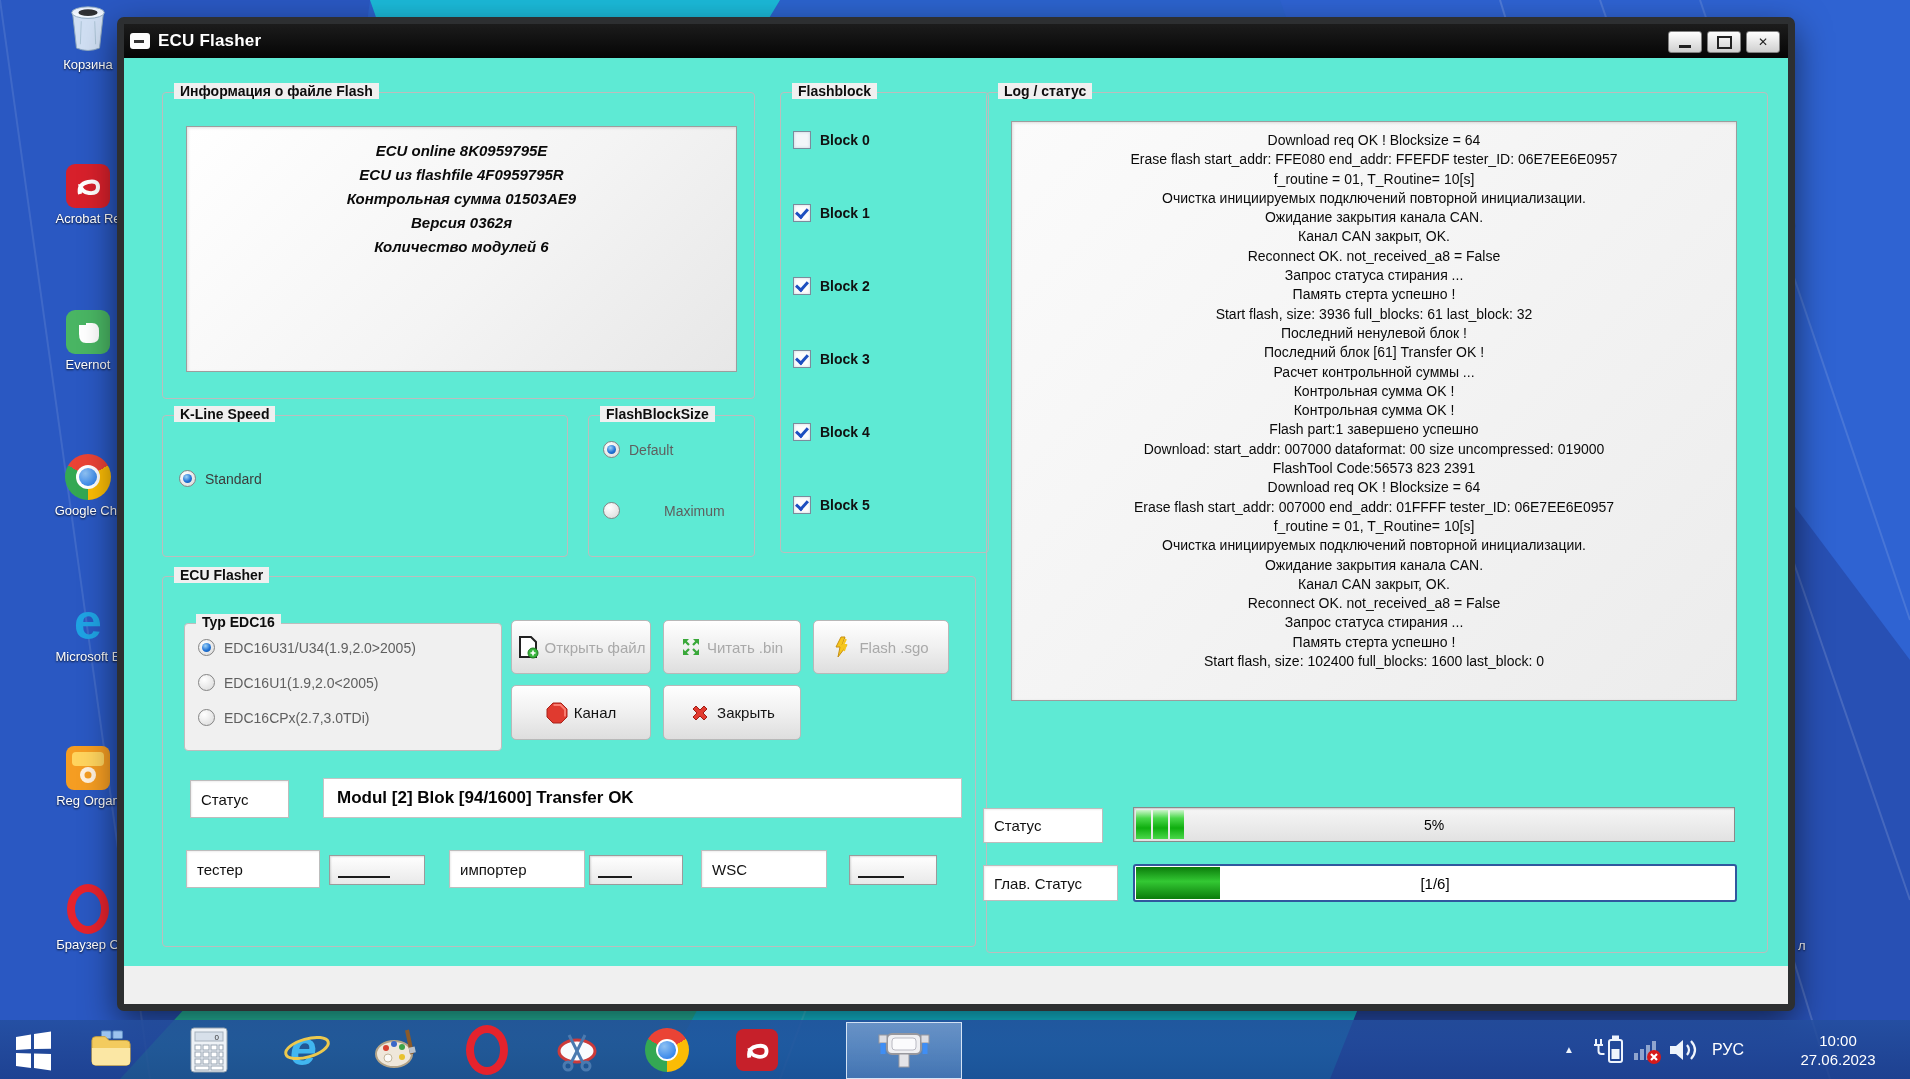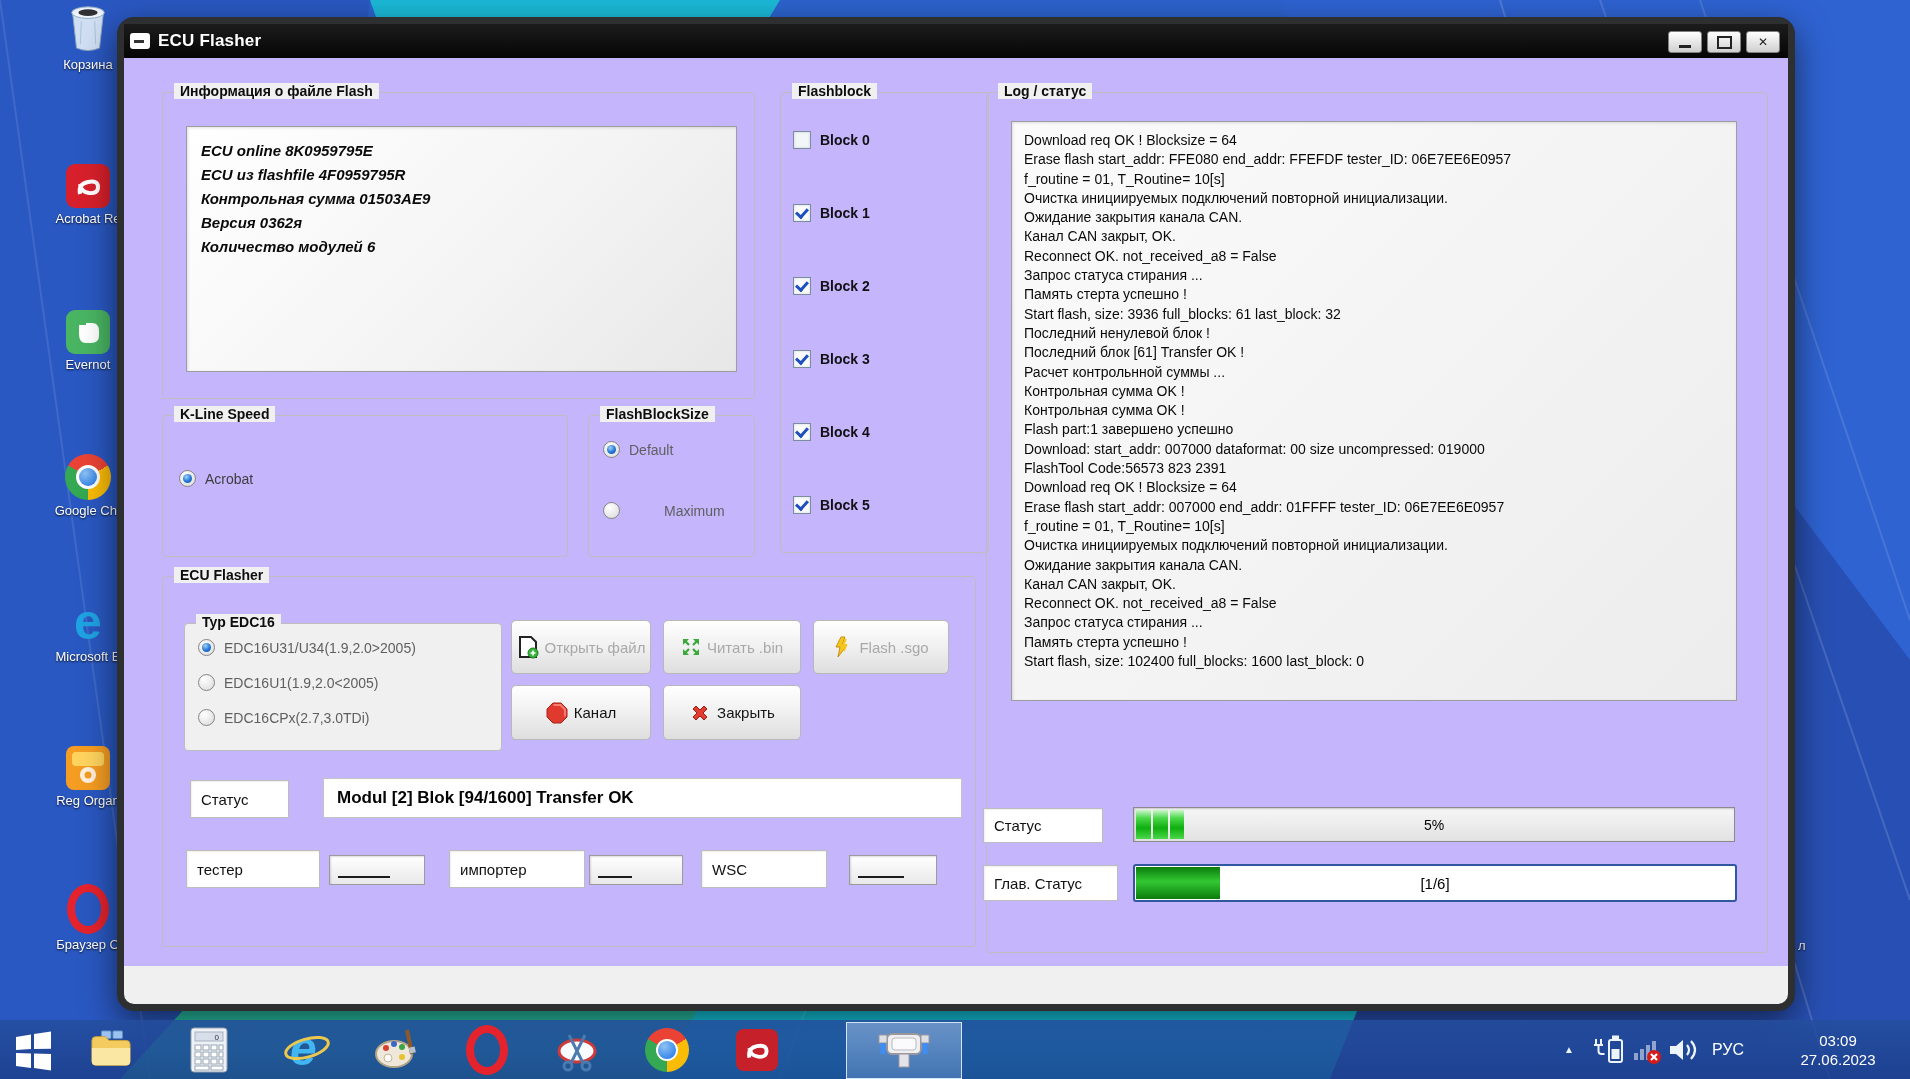--- a/index.html
+++ b/index.html
@@ -6,33 +6,33 @@
   #screen{position:relative;width:1910px;height:1079px;overflow:hidden;
     font-family:"Liberation Sans","DejaVu Sans",sans-serif;color:#111;}
   .abs{position:absolute;}
   
   .dicon{position:absolute;width:116px;text-align:center;cursor:default;}
   .dicon .glyph{height:50px;display:flex;align-items:flex-end;justify-content:center;}
   .dicon .lbl{margin-top:3px;font-size:13px;color:#fff;text-shadow:0 1px 2px rgba(0,0,0,.85);white-space:nowrap;}
   .efrag{position:absolute;color:#fff;font-size:13px;text-shadow:0 1px 2px rgba(0,0,0,.8);}
   
   #win{position:absolute;left:117px;top:17px;width:1664px;height:980px;
-    background:#f0f0f0;border:7px solid #2d2f31;border-radius:17px;
+    background:#f0f0f0;border:7px solid #2d2f31;border-radius:7px;
     box-shadow:0 12px 34px rgba(0,0,0,.55);}
   #titlebar{position:absolute;left:0;top:0;right:0;height:34px;background:linear-gradient(#1c1c1c,#050505);
     display:flex;align-items:center;}
   #titlebar .sysico{width:20px;height:16px;background:#fdfdfd;border-radius:3px;margin:0 8px 0 6px;position:relative;}
   #titlebar .sysico::after{content:'';position:absolute;left:4px;top:7px;width:10px;height:3px;background:#333;}
   #titlebar .t{color:#fff;font-size:17px;font-weight:bold;letter-spacing:.2px;}
   .capbtns{position:absolute;right:8px;top:7px;display:flex;gap:5px;}
   .capbtn{width:32px;height:20px;background:linear-gradient(#ffffff,#cfcfcf);border:1px solid #7f7f7f;border-radius:3px;
     display:flex;align-items:center;justify-content:center;font-size:12px;font-weight:bold;color:#222;position:relative;}
   .capbtn .minbar{width:12px;height:3px;background:#222;margin-top:8px;}
   .capbtn .maxsq{width:11px;height:9px;border:2px solid #222;}
-  #client{position:absolute;left:0;top:34px;right:0;bottom:38px;background:#c4b5fd;}
+  #client{position:absolute;left:0;top:34px;right:0;bottom:38px;background:#5eead4;text-align:center;}
   #wstatusbar{position:absolute;left:0;right:0;bottom:0;height:38px;background:#efefef;border-top:1px solid #cfcfcf;}
   #wstatusbar .seg{position:absolute;top:4px;bottom:4px;width:1px;background:#b9b9b9;box-shadow:1px 0 0 #fff;}
   #wstatusbar .time{position:absolute;left:14px;top:8px;font-size:15px;font-weight:bold;color:#222;}
   
   .gb{position:absolute;border:1px solid #bdbdbd;border-radius:4px;}
   .gb>.cap{position:absolute;top:-10px;left:11px;background:#f0f0f0;padding:0 6px;
     font-size:14px;font-weight:bold;color:#0d0d0d;white-space:nowrap;}
   .sunkbox{position:absolute;background:linear-gradient(135deg,#ffffff 0%,#f4f4f4 55%,#e7e7e7 100%);
     border:1px solid #9d9d9d;box-shadow:inset 1px 1px 3px rgba(0,0,0,.12);}
   .multiline{white-space:pre-line;}
@@ -209,21 +209,21 @@
 Контрольная сумма 01503AE9
 Версия 0362я
 Количество модулей 6</div>
         </div>
       </div>
 
       <div class="gb" style="left:38px;top:357px;width:404px;height:140px;">
         <span class="cap">K-Line Speed</span>
         <div class="opt" style="left:16px;top:54px;">
           <span class="radio on"></span>
-          <span class="optlbl dark">Acrobat</span>
+          <span class="optlbl dark">Standard</span>
         </div>
       </div>
 
       <div class="gb" style="left:464px;top:357px;width:165px;height:140px;">
         <span class="cap">FlashBlockSize</span>
         <div class="opt" style="left:14px;top:25px;">
           <span class="radio on"></span>
           <span class="optlbl">Default</span>
         </div>
         <div class="opt" style="left:14px;top:86px;gap:44px;">
@@ -533,19 +533,19 @@
       <svg width="30" height="28" viewBox="0 0 30 28">
         <path d="M2 10 h6 l7-6 v20 l-7-6 h-6 z" fill="#eef4fc"></path>
         <path d="M19 9 q4 5 0 10 M23 5 q8 9 0 18" stroke="#eef4fc" stroke-width="2.2" fill="none"></path>
       </svg>
     </div>
     <div class="tray lang" style="left:1712px;">
       <span>РУС</span>
     </div>
     <div class="tray" style="left:1778px;">
       <div class="clock">
-        <div>03:09</div>
+        <div>10:00</div>
         <div>27.06.2023</div>
       </div>
     </div>
   </div>
 
 </div>
 
 </body></html>

